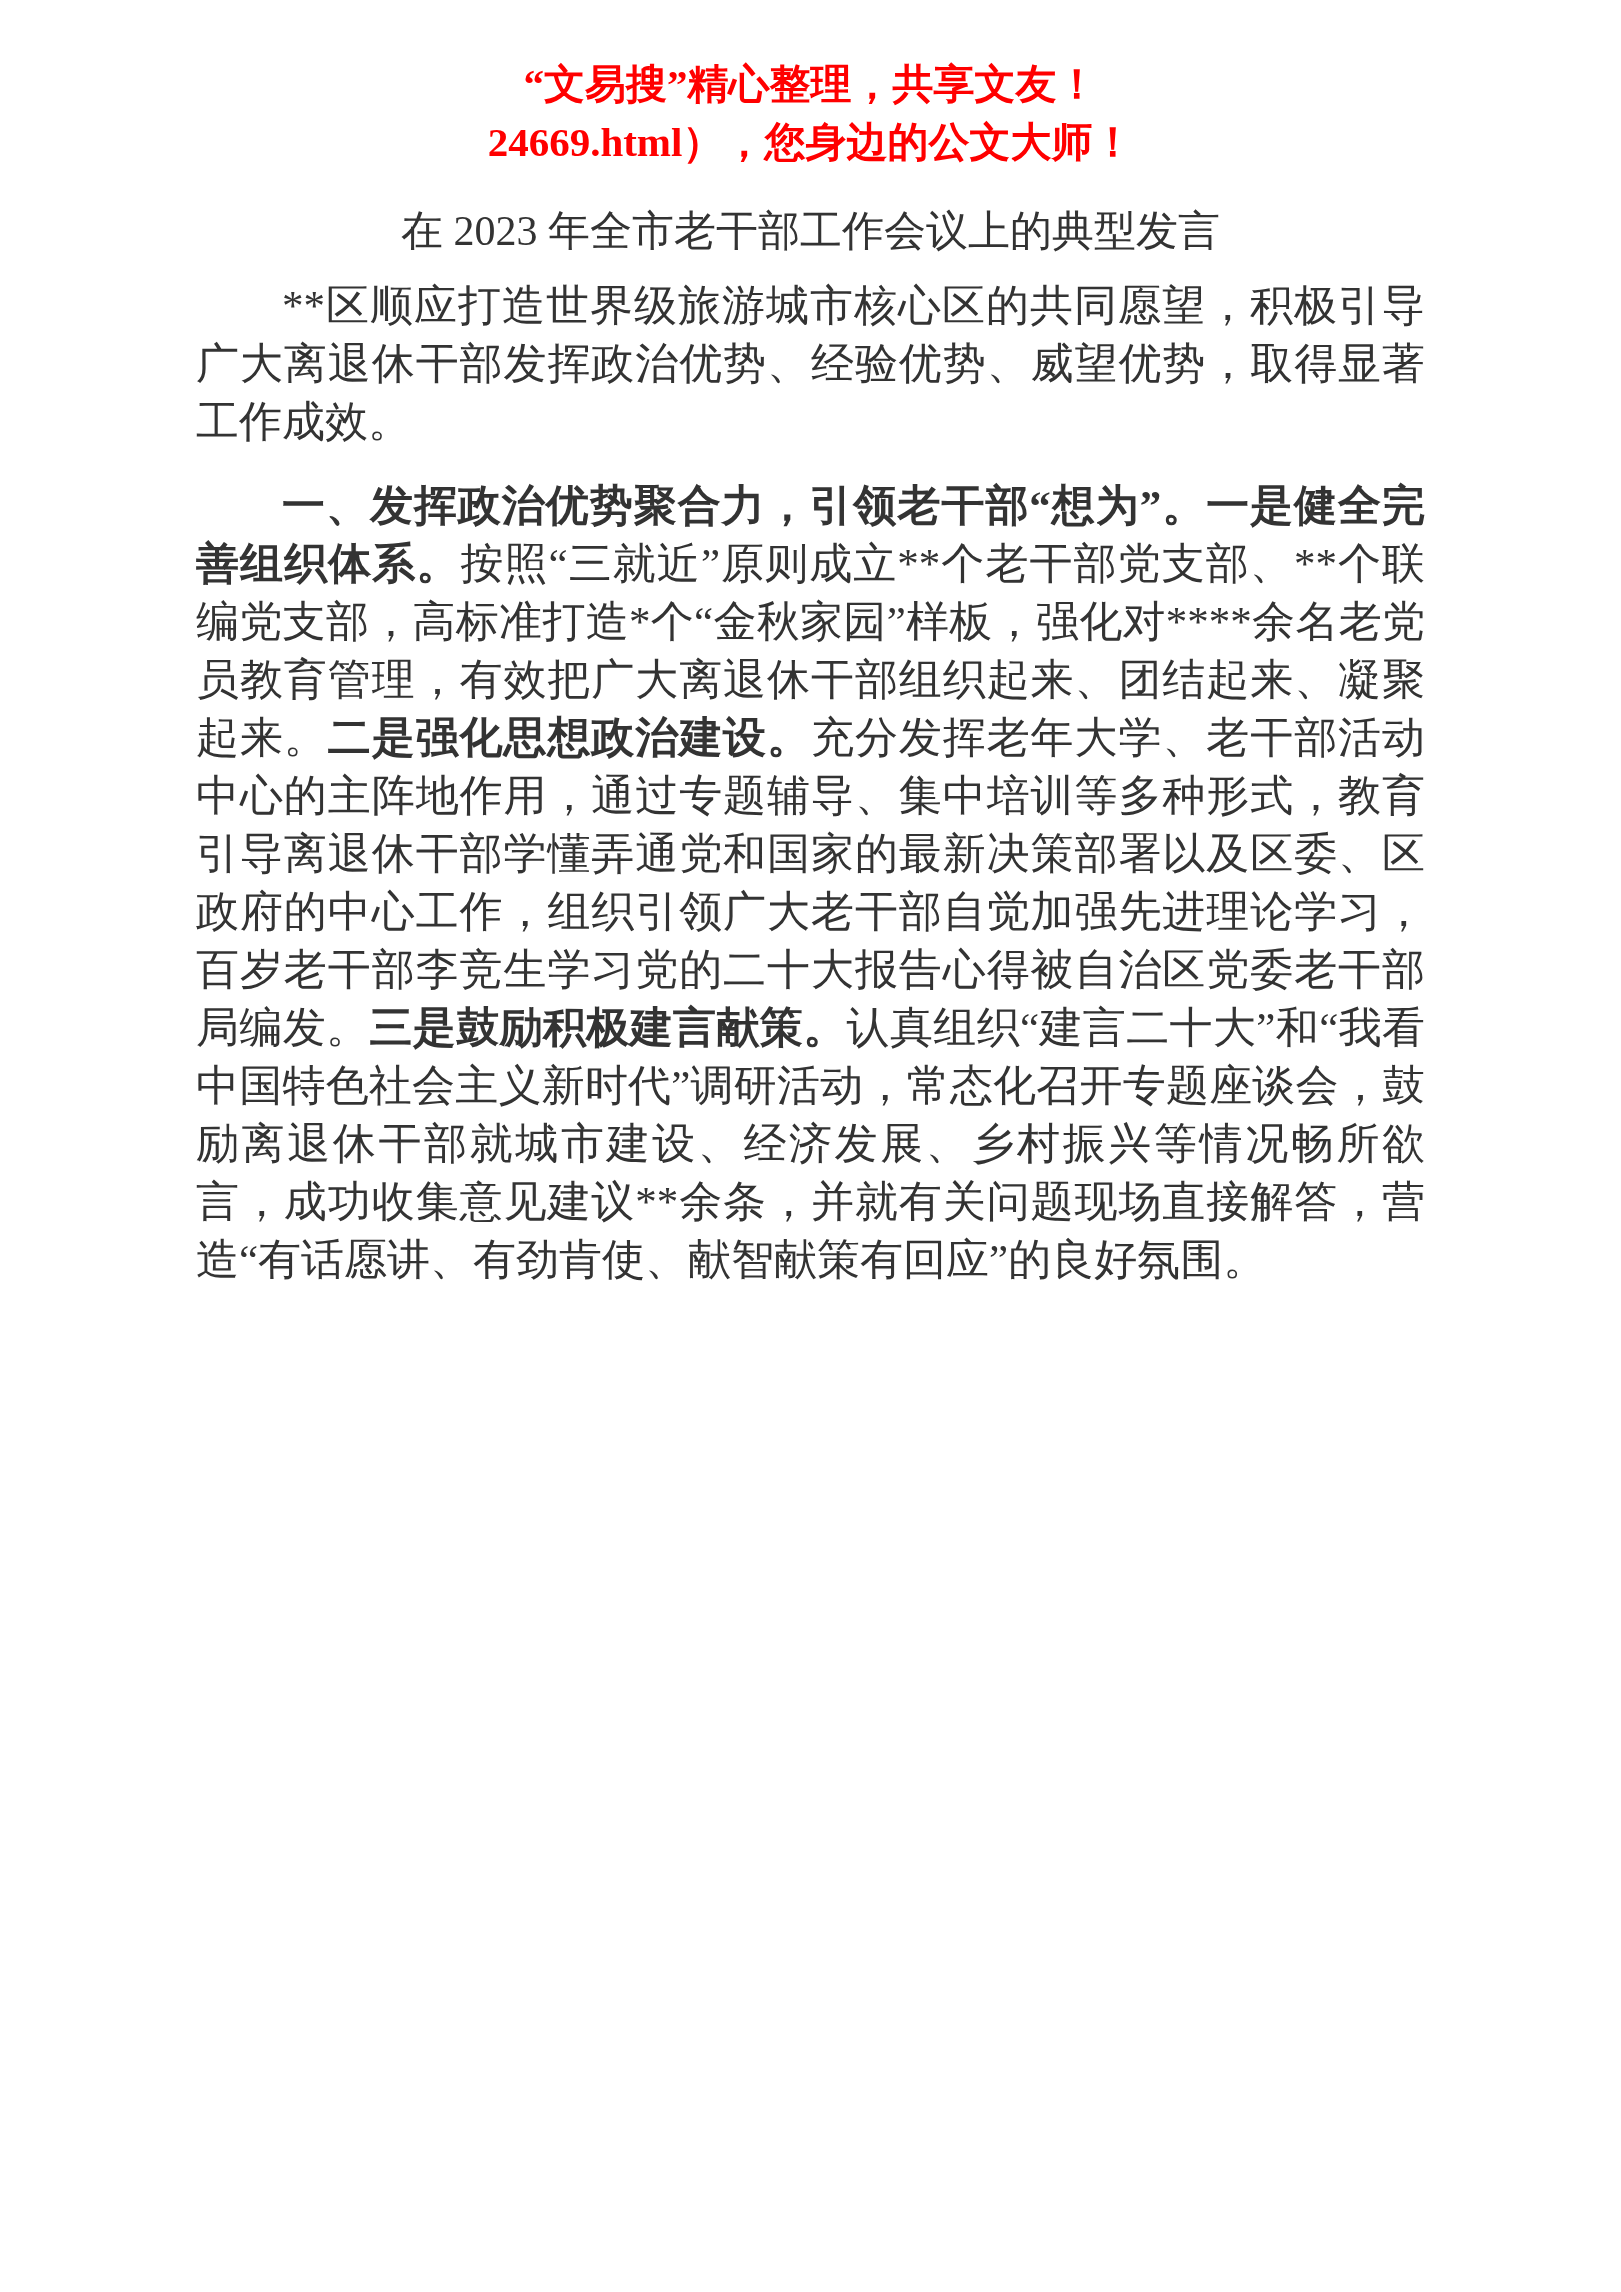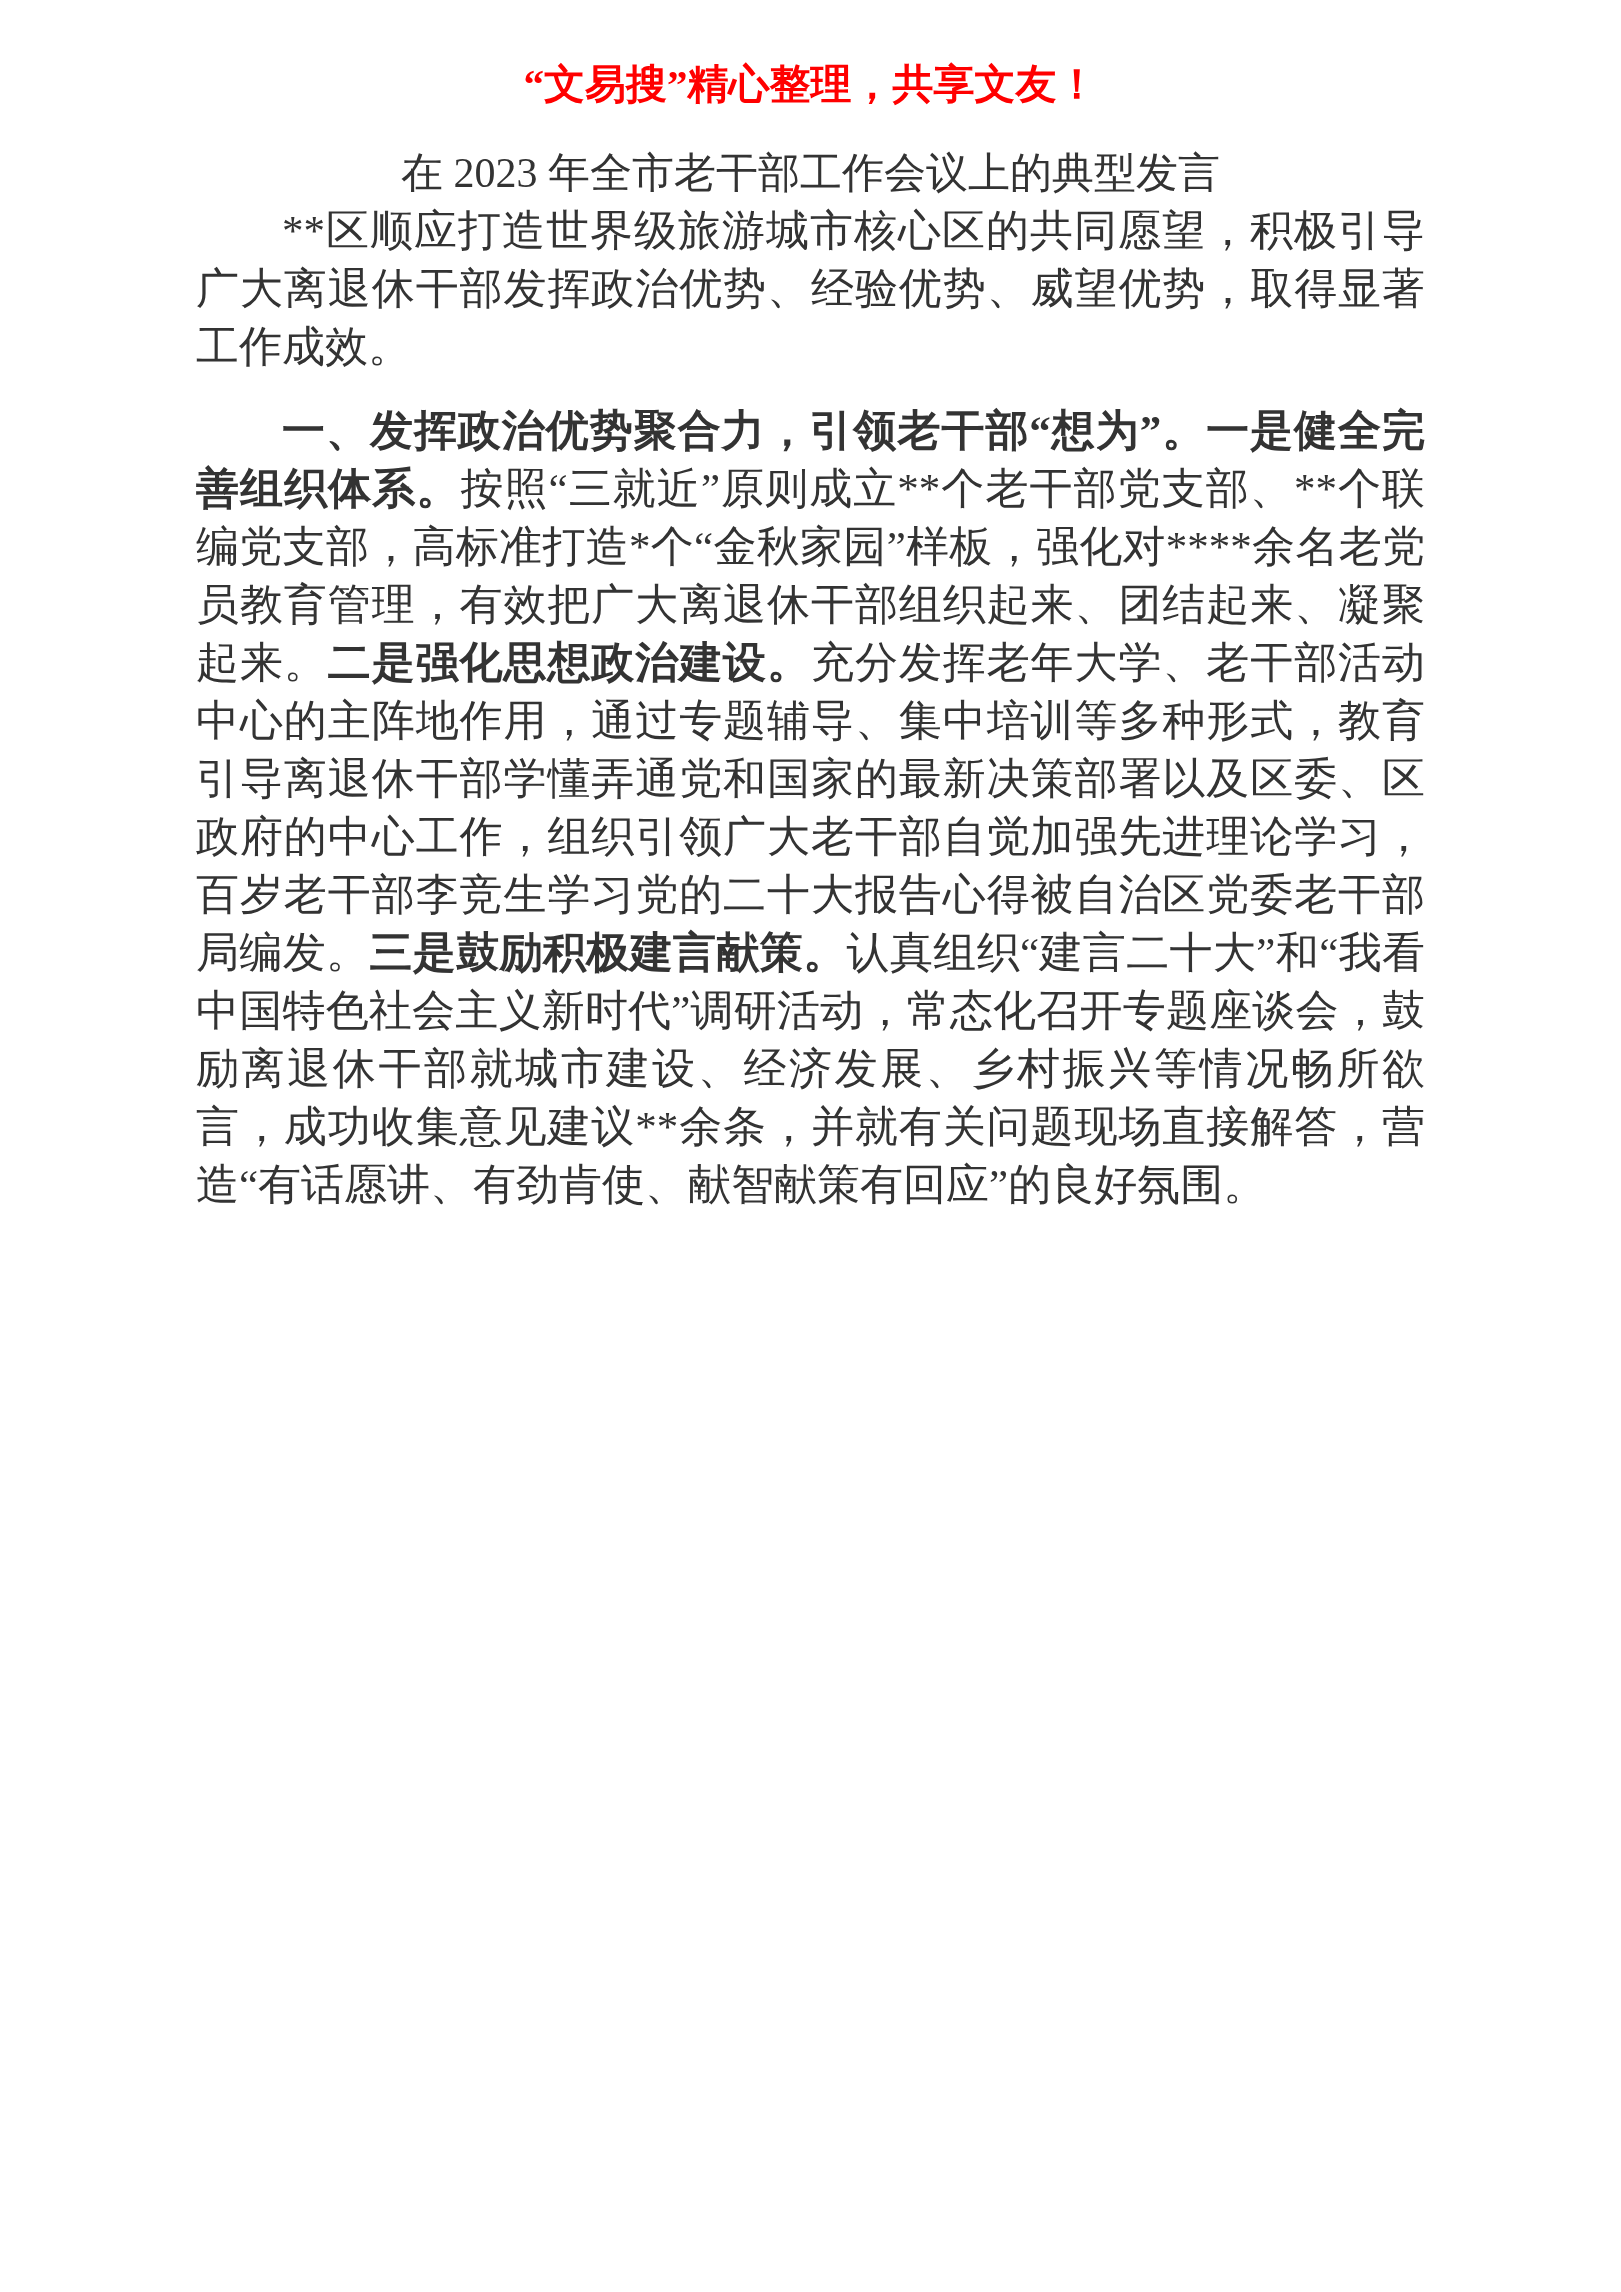--- a/index.html
+++ b/index.html
@@ -34,32 +34,35 @@
   }
   .para {
     margin-top: 26px;
     font-size: 43px;
     line-height: 58px;
     text-align: justify;
     text-justify: inter-ideograph;
     text-indent: 2em;
     color: #333333;
   }
-  .para:first-of-type { margin-top: 0; }
+  .para:first-of-type { margin-top: 17px; }
   .seg { font-weight: 400; }
   .seg.bold { font-weight: 700; }
 </style>
 </head>
 <body>
 
 <div class="page">
 
   <div class="promo-header">
     <div class="promo-line">
       <span>“文易搜”精心整理，共享文友！</span>
+    </div>
+    <div class="promo-line">
+      <span class="promo-url">24669.html</span><span>），您身边的公文大师！</span>
     </div>
   </div>
 
   <h1 class="doc-title">在 2023 年全市老干部工作会议上的典型发言</h1>
 
   <p class="para"><span class="seg">**区顺应打造世界级旅游城市核心区的共同愿望，积极引导广大离退休干部发挥政治优势、经验优势、威望优势，取得显著工作成效。</span></p>
 
   <p class="para"><span class="seg bold">一、发挥政治优势聚合力，引领老干部“想为”。一是健全完善组织体系。</span><span class="seg">按照“三就近”原则成立**个老干部党支部、**个联编党支部，高标准打造*个“金秋家园”样板，强化对****余名老党员教育管理，有效把广大离退休干部组织起来、团结起来、凝聚起来。</span><span class="seg bold">二是强化思想政治建设。</span><span class="seg">充分发挥老年大学、老干部活动中心的主阵地作用，通过专题辅导、集中培训等多种形式，教育引导离退休干部学懂弄通党和国家的最新决策部署以及区委、区政府的中心工作，组织引领广大老干部自觉加强先进理论学习，百岁老干部李竞生学习党的二十大报告心得被自治区党委老干部局编发。</span><span class="seg bold">三是鼓励积极建言献策。</span><span class="seg">认真组织“建言二十大”和“我看中国特色社会主义新时代”调研活动，常态化召开专题座谈会，鼓励离退休干部就城市建设、经济发展、乡村振兴等情况畅所欲言，成功收集意见建议**余条，并就有关问题现场直接解答，营造“有话愿讲、有劲肯使、献智献策有回应”的良好氛围。</span></p>
 
 </div>

